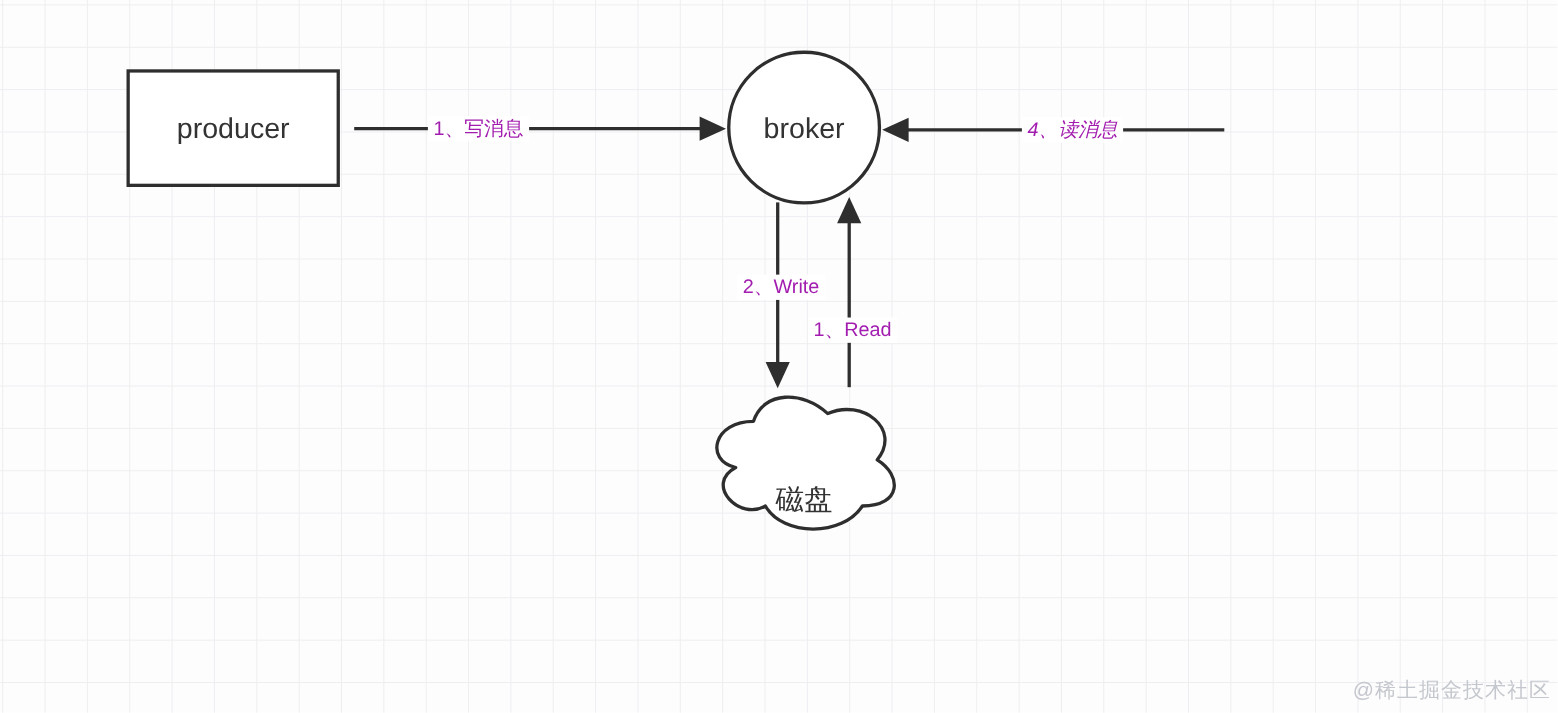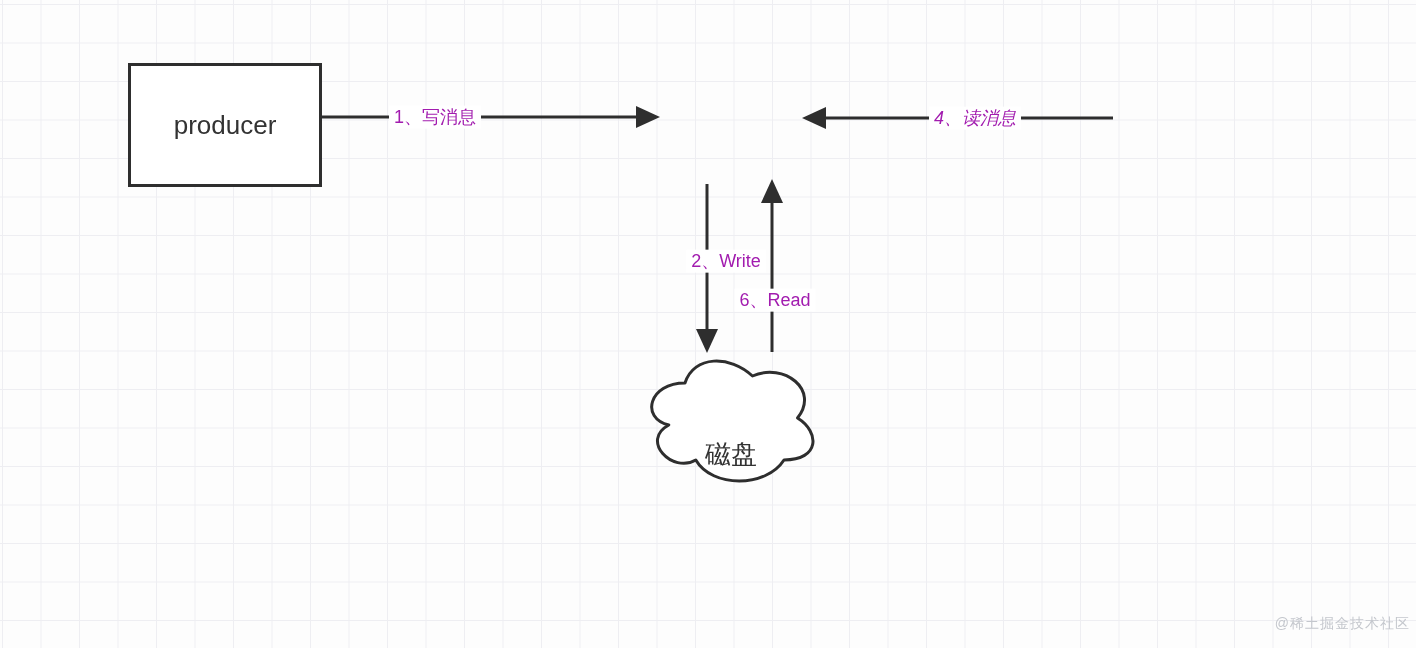--- a/index.html
+++ b/index.html
@@ -33,56 +33,56 @@
     box-sizing: border-box;
     border: 3px solid #2e2e2e;
     background: #ffffff;
     display: flex;
     align-items: center;
     justify-content: center;
     font-size: 26px;
     color: #333333;
     z-index: 2;
   }
-  .node-producer { left: 128px; top: 63px; width: 194px; height: 124px; }
+  .node-producer { left: 115px; top: 63px; width: 194px; height: 107px; }
   .node-consumer { left: 1113px; top: 63px; width: 192px; height: 107px; }
   .node-broker {
     left: 661px; top: 46px; width: 140px; height: 140px;
     border-radius: 50%;
   }
   .edge-label {
     position: absolute;
     transform: translate(-50%, -50%);
     background: #ffffff;
     font-size: 18px;
     line-height: 1.15;
     padding: 1px 5px;
     white-space: nowrap;
     color: #a21caf;
     z-index: 3;
   }
   .label-write-message { left: 435px; top: 117px; }
   .label-read-message  { left: 975px; top: 118px; font-style: italic; }
-  .label-write-disk    { left: 710px; top: 261px; margin-left: 16px; }
+  .label-write-disk    { left: 710px; top: 261px; }
   .label-read-disk     { left: 775px; top: 300px; }
   .disk-label {
     position: absolute;
     left: 731px; top: 422px;
     transform: translate(-50%, -50%);
     font-size: 26px;
     white-space: nowrap;
     color: #333333;
     z-index: 2;
     margin-top: 32px;
   }
   .watermark {
     position: absolute;
     right: 6px;
     top: 615px;
-    font-size: 14px;
+    font-size: 19px;
     letter-spacing: 1px;
     color: #c4c7cd;
     z-index: 1;
   }
 </style>
 </head>
 <body>
 
 <div class="canvas">
 
@@ -116,24 +116,27 @@
                C 180,112 180,84 157.5,70
                C 180,42 144,14 112.5,28
                C 90,7 54,7 45,35 Z" fill="#ffffff" stroke="#2e2e2e" stroke-width="3" stroke-linejoin="round"></path>
     </g>
   </svg>
 
   <div class="node-rect node-producer">
     <span>producer</span>
   </div>
 
+  <div class="node-rect node-broker">
+    <span>broker</span>
+  </div>
 
 
   <div class="disk-label">磁盘</div>
 
   <div class="edge-label label-write-message">1、写消息</div>
   <div class="edge-label label-write-disk">2、Write</div>
-  <div class="edge-label label-read-disk">6、Read</div>
+  <div class="edge-label label-read-disk">1、Read</div>
   <div class="edge-label label-read-message">4、读消息</div>
 
   <div class="watermark">@稀土掘金技术社区</div>
 
 </div>
 
 </body></html>

